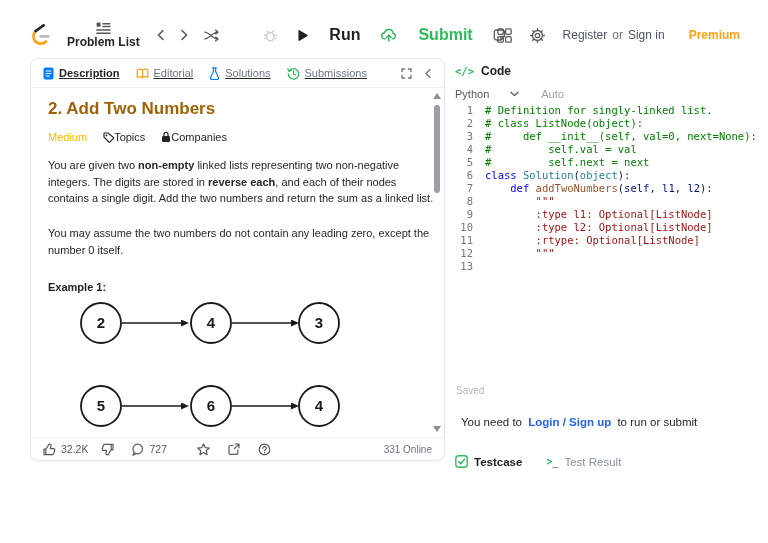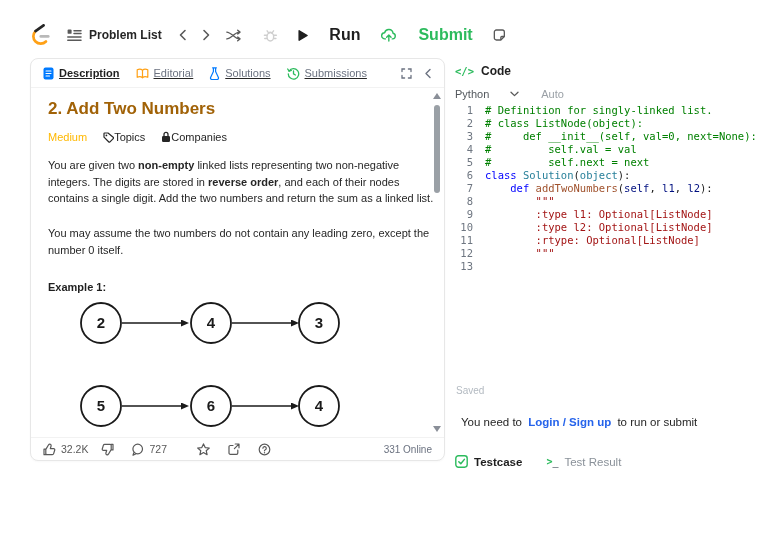--- a/index.html
+++ b/index.html
@@ -6,21 +6,21 @@
   body{width:768px;height:543px;position:relative;background:#fff;overflow:hidden;
        font-family:"Liberation Sans",sans-serif;color:#262626;}
   svg{display:block;}
   a{text-decoration:none;color:inherit;cursor:pointer;}
   button{background:none;border:none;padding:0;font-family:inherit;cursor:pointer;}
 
   
   .topbar{position:absolute;left:30px;right:28px;top:20px;height:30px;display:flex;align-items:center;}
   .nav-left{display:flex;align-items:center;}
   .logo{margin-right:16px;}
-  .plist{display:flex;align-items:center;gap:7px;margin-right:16px;cursor:pointer;}
+  .plist{display:flex;align-items:center;margin-right:16px;cursor:pointer;flex-direction:column;}
   .plist-label{font-size:12px;font-weight:bold;color:#262626;}
   .navicon{margin-right:15px;cursor:pointer;display:flex;align-items:center;}
   .nav-center{position:absolute;left:50%;transform:translateX(-50%);display:flex;align-items:center;}
   .debug{margin-right:20px;display:flex;}
   .runbtn,.submitbtn{display:flex;align-items:center;gap:21px;font-size:16px;font-weight:600;}
   .runbtn{color:#1f1f1f;margin-right:20px;}
   .submitbtn{color:#2cbb5d;}
   .noteicon{margin-left:20px;display:flex;cursor:pointer;}
   .nav-right{margin-left:auto;display:flex;align-items:center;font-size:12px;color:#4b5563;}
   .nav-right .ic{margin-right:18px;display:flex;cursor:pointer;}
@@ -152,20 +152,43 @@
       <span>Submit</span>
     </button>
     <span class="noteicon">
       <svg width="14" height="14" viewBox="0 0 14 14">
         <path d="M2 4 a2 2 0 0 1 2 -2 h6 a2 2 0 0 1 2 2 v4.5 L8.5 12 H4 a2 2 0 0 1 -2 -2 Z" fill="none" stroke="#595959" stroke-width="1.3" stroke-linejoin="round"></path>
         <path d="M12 8.5 H9.5 a1 1 0 0 0 -1 1 V12" fill="none" stroke="#595959" stroke-width="1.3"></path>
       </svg>
     </span>
   </div>
 
+  <div class="nav-right">
+    <span class="ic">
+      <svg width="15" height="15" viewBox="0 0 15 15">
+        <g fill="none" stroke="#595959" stroke-width="1.3">
+          <rect x="0.8" y="0.8" width="5.5" height="5.5" rx="1.3"></rect>
+            <rect x="8.7" y="0.8" width="5.5" height="5.5" rx="1.3"></rect>
+          <rect x="0.8" y="8.7" width="5.5" height="5.5" rx="1.3"></rect>
+            <rect x="8.7" y="8.7" width="5.5" height="5.5" rx="1.3"></rect>
+        </g>
+      </svg>
+    </span>
+    <span class="ic">
+      <svg width="15" height="15" viewBox="0 0 15 15">
+        <circle cx="7.5" cy="7.5" r="2.2" fill="none" stroke="#595959" stroke-width="1.3"></circle>
+        <circle cx="7.5" cy="7.5" r="5" fill="none" stroke="#595959" stroke-width="1.3"></circle>
+        <path d="M12.5 7.5 H14.4 M7.5 0.6 V2.5 M7.5 12.5 V14.4 M0.6 7.5 H2.5 M11 4 L12.4 2.6 M4 4 L2.6 2.6 M11 11 L12.4 12.4 M4 11 L2.6 12.4" stroke="#595959" stroke-width="1.3" stroke-linecap="round"></path>
+      </svg>
+    </span>
+    <a class="reg">Register</a>
+    <span class="orw">or</span>
+    <a class="sgn">Sign in</a>
+    <a class="premium">Premium</a>
+  </div>
 </header>
 
 <section class="desc-card">
   <div class="tabbar">
     <div class="tab active">
       <span>
         <svg width="11" height="13" viewBox="0 0 11 13">
           <rect x="0.5" y="0.5" width="10" height="12" rx="2" fill="#007aff"></rect>
           <path d="M3 4 H8 M3 6.5 H8 M3 9 H6.5" stroke="#fff" stroke-width="1.1" stroke-linecap="round"></path>
         </svg>
@@ -229,21 +252,21 @@
         <span>
           <svg width="10" height="12" viewBox="0 0 10 12">
             <rect x="1" y="5" width="8" height="6" rx="1.2" fill="#262626"></rect>
             <path d="M3 5.2 V3.4 a2 2 0 0 1 4 0 V5.2" fill="none" stroke="#262626" stroke-width="1.3"></path>
           </svg>
         </span>
         <span>Companies</span>
       </span>
     </div>
 
-    <p class="para para1"><span>You are given two </span><b>non-empty</b><span> linked lists representing two non-negative integers. The digits are stored in </span><b>reverse order</b><span>, and each of their nodes contains a single digit. Add the two numbers and return the sum as a linked list.</span></p>
+    <p class="para para1"><span>You are given two </span><b>non-empty</b><span> linked lists representing two non-negative integers. The digits are stored in </span><b>reverse each</b><span>, and each of their nodes contains a single digit. Add the two numbers and return the sum as a linked list.</span></p>
     <p class="para para2">You may assume the two numbers do not contain any leading zero, except the number 0 itself.</p>
 
     <div class="example-label">Example 1:</div>
 
     <svg class="diagram" width="300" height="142" viewBox="0 0 300 142">
       <defs>
         <marker id="arr" markerUnits="userSpaceOnUse" markerWidth="9" markerHeight="8" refX="1" refY="3.5" orient="auto">
           <path d="M0 0 L8 3.5 L0 7 Z" fill="#1a1a1a"></path>
         </marker>
       </defs>

